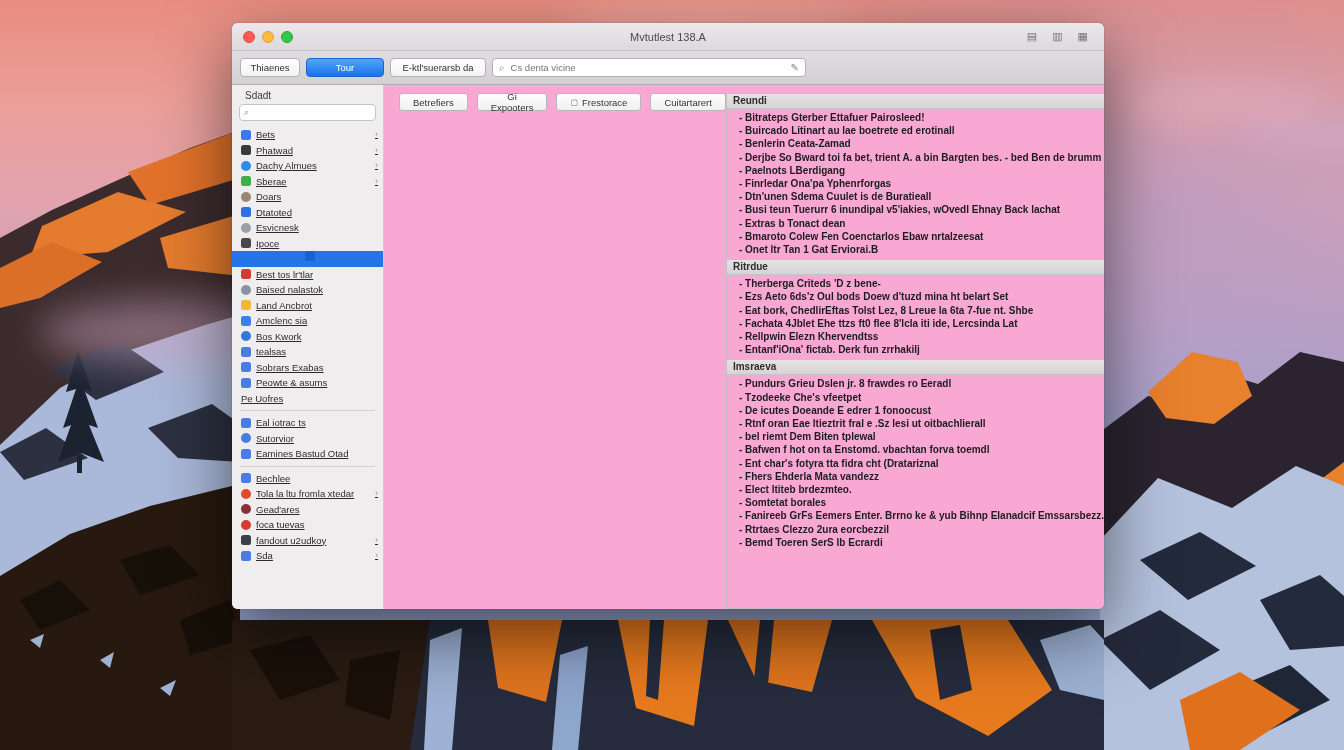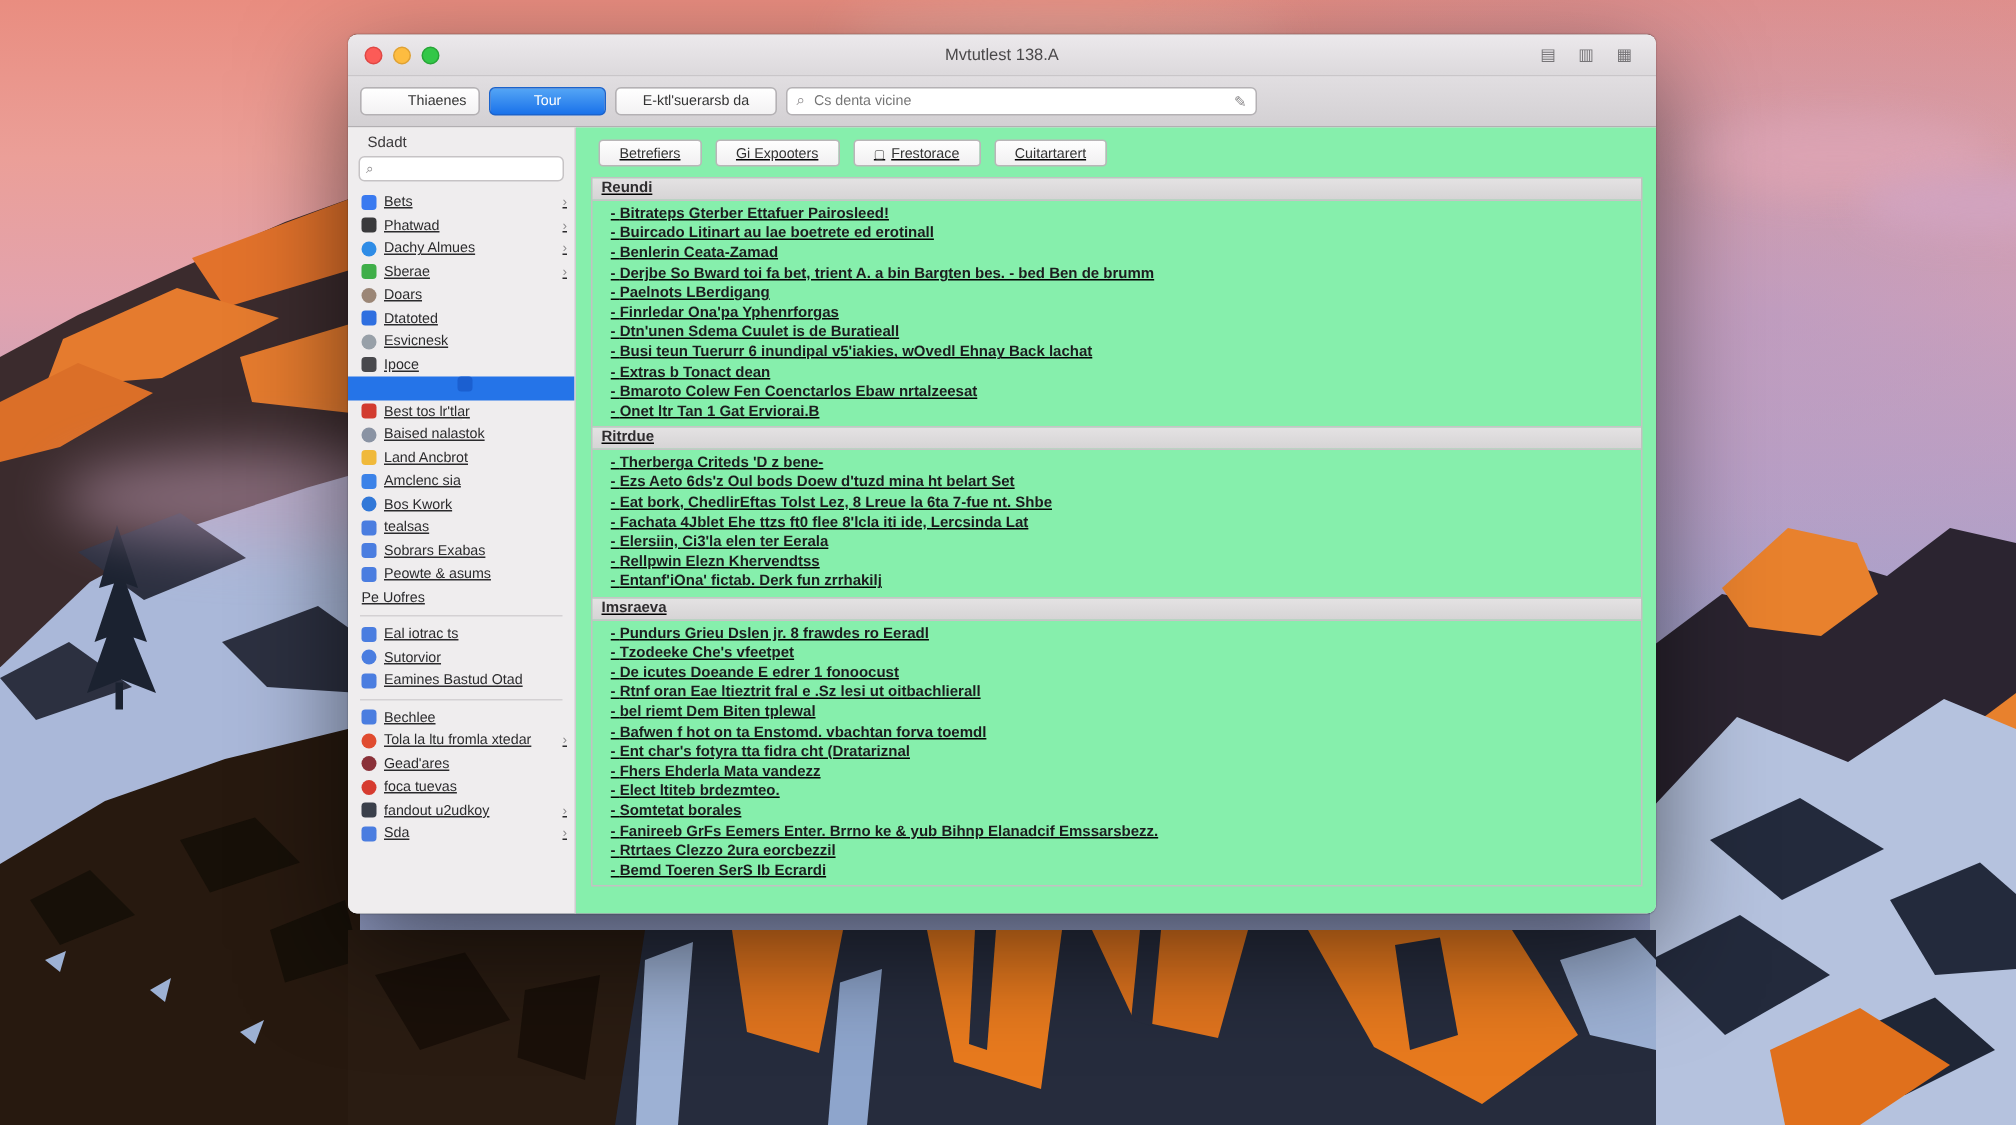--- a/index.html
+++ b/index.html
@@ -30,23 +30,23 @@
   .tl.yellow{background:#fdbc40;border:1px solid #dfa133;}
   .tl.green{background:#33c748;border:1px solid #27a537;}
   .title{position:absolute;left:0;right:0;text-align:center;font-size:11px;color:#4a484a;}
   .tb-icons{margin-left:auto;display:flex;gap:15px;padding-right:16px;color:#767477;font-size:11px;z-index:2;}
   .tb-icon{cursor:default;}
 
   .toolbar{height:33px;flex:0 0 auto;background:linear-gradient(#e1dee1,#d3d0d3);
     border-bottom:1px solid #b2afb2;display:flex;align-items:center;gap:6px;padding:0 8px;}
   .tb-btn{height:19px;border:1px solid #b4b1b4;border-radius:4px;font-size:9.5px;color:#333;
     background:linear-gradient(#ffffff,#f3f2f3);padding:0 8px;font-family:inherit;}
-  .tb-btn.b1{width:80px;text-align:right;}
+  .tb-btn.b1{width:60px;}
   .tb-btn.primary{width:78px;background:linear-gradient(#54a5f5,#1a72ea);border-color:#1b63cc;color:#fff;}
-  .tb-btn.b3{width:108px;}
+  .tb-btn.b3{width:96px;}
   .searchbox{width:300px;height:17px;background:#fff;border:1px solid #b4b1b4;border-radius:4px;
     display:flex;align-items:center;padding:0 6px;gap:4px;color:#8a888a;font-size:10px;}
   .searchbox input{flex:1;border:none;outline:none;font-size:9.5px;color:#333;min-width:0;
     font-family:inherit;background:transparent;}
 
   .wbody{flex:1;display:flex;min-height:0;}
 
   
   .sidebar{width:152px;flex:0 0 auto;background:#efedee;border-right:1px solid #cfccce;
     padding-top:5px;box-sizing:border-box;overflow:hidden;}
@@ -58,22 +58,22 @@
     font-size:9.5px;color:#2b2b2d;white-space:nowrap;text-decoration:underline;}
   .sb-item .ic{width:10px;height:10px;border-radius:2.5px;flex:0 0 auto;}
   .sb-item .ic.circle{border-radius:50%;}
   .sb-item .lbl{flex:1;overflow:hidden;text-overflow:ellipsis;}
   .sb-item .chev{color:#8e8c8e;font-size:9px;line-height:9px;}
   .sb-item.selected{background:#2574e8;color:#fff;flex-direction:column;}
   .sb-item.selected .chev{color:#fff;}
   .sb-divider{height:1px;background:#d4d1d3;margin:4px 8px;}
 
   
-  .main{flex:1;background:#86efac;padding:8px 9px 0 10px;box-sizing:border-box;
-    display:flex;flex-direction:column;min-width:0;text-decoration:underline;}
+  .main{flex:1;background:#f9a8d4;padding:8px 9px 0 10px;box-sizing:border-box;
+    display:flex;flex-direction:row;min-width:0;}
   .tabs{display:flex;gap:9px;margin:0 0 7px 5px;}
   .tab{height:18px;padding:0 13px;border:1px solid #b9b6b8;border-radius:3px;font-size:9.5px;
     color:#333;background:linear-gradient(#fefefe,#f1f0f1);display:flex;align-items:center;gap:4px;
     font-family:inherit;}
   .tab .ticon{font-size:8px;color:#666;}
   .panel{border:1px solid #c3c0c2;}
   .section-header{background:linear-gradient(#e4e2e3,#d6d4d5);border-bottom:1px solid #c6c4c5;
     font-size:10px;font-weight:bold;color:#2e2c2e;padding:1px 0 1px 6px;height:12px;line-height:12px;}
   .section + .section .section-header{border-top:1px solid #c6c4c5;}
   .section-list{margin:2px 0 3px 0;padding:0 8px 0 12px;list-style:none;}
@@ -324,21 +324,20 @@
               <li class="bullet-item">Onet ltr Tan 1 Gat Erviorai.B</li>
             </ul>
           </div>
           <div class="section">
             <div class="section-header">Ritrdue</div>
             <ul class="section-list">
               <li class="bullet-item">Therberga Criteds 'D z bene-</li>
               <li class="bullet-item">Ezs Aeto 6ds'z Oul bods Doew d'tuzd mina ht belart Set</li>
               <li class="bullet-item">Eat bork, ChedlirEftas Tolst Lez, 8 Lreue la 6ta 7-fue nt. Shbe</li>
               <li class="bullet-item">Fachata 4Jblet Ehe ttzs ft0 flee 8'lcla iti ide, Lercsinda Lat</li>
-              <li class="bullet-item">Elersiin, Ci3'la elen ter Eerala</li>
               <li class="bullet-item">Rellpwin Elezn Khervendtss</li>
               <li class="bullet-item">Entanf'iOna' fictab. Derk fun zrrhakilj</li>
             </ul>
           </div>
           <div class="section">
             <div class="section-header">Imsraeva</div>
             <ul class="section-list">
               <li class="bullet-item">Pundurs Grieu Dslen jr. 8 frawdes ro Eeradl</li>
               <li class="bullet-item">Tzodeeke Che's vfeetpet</li>
               <li class="bullet-item">De icutes Doeande E edrer 1 fonoocust</li>

